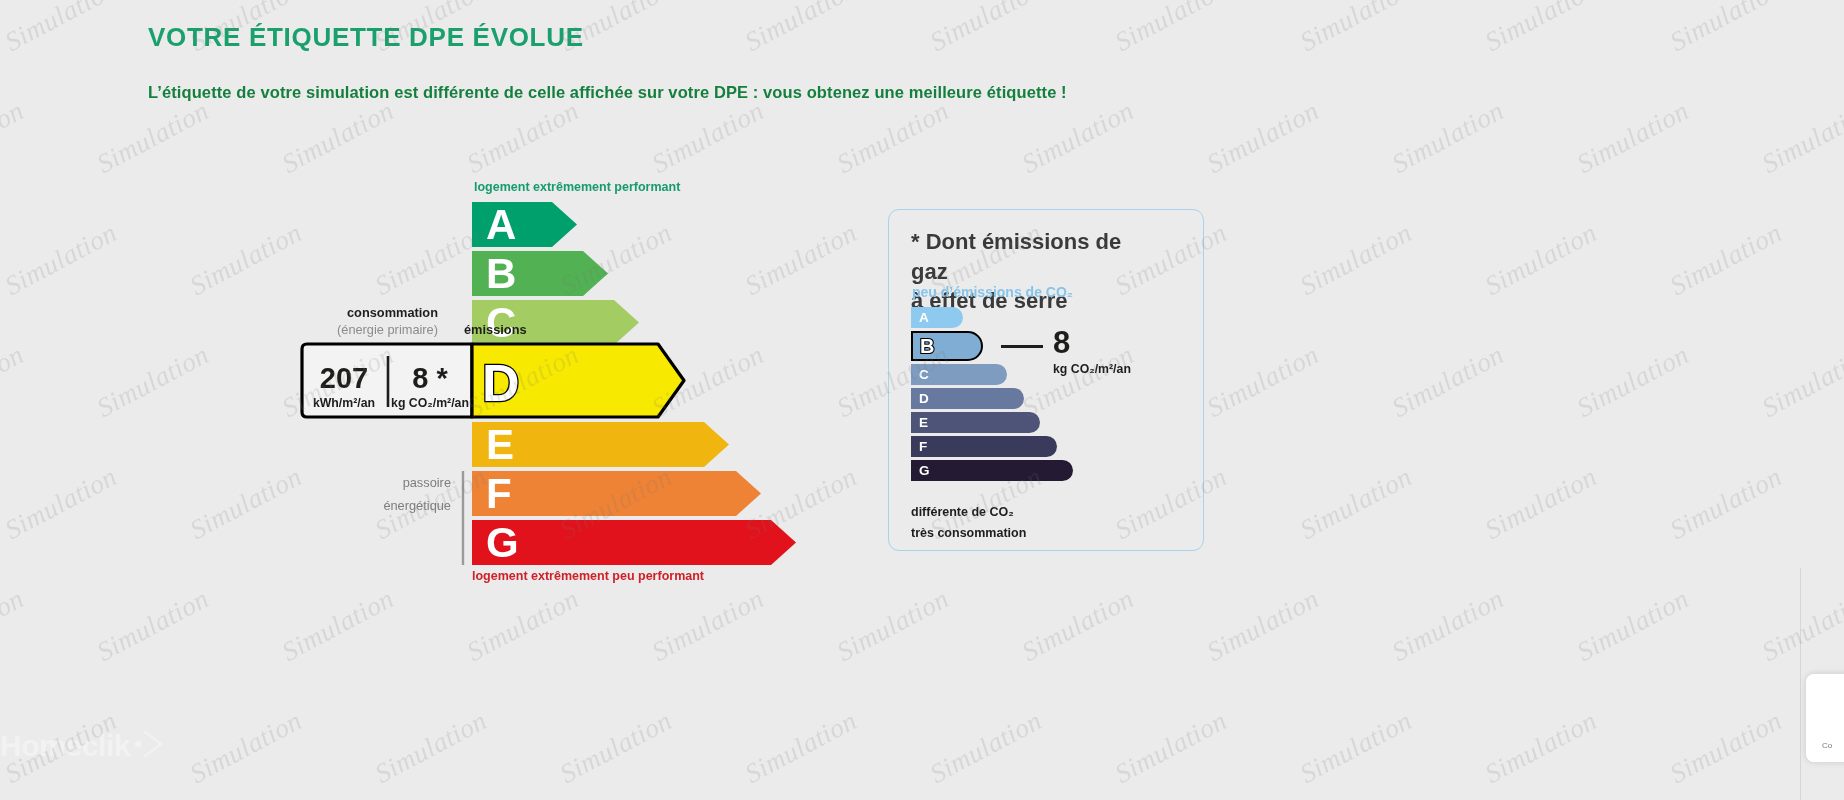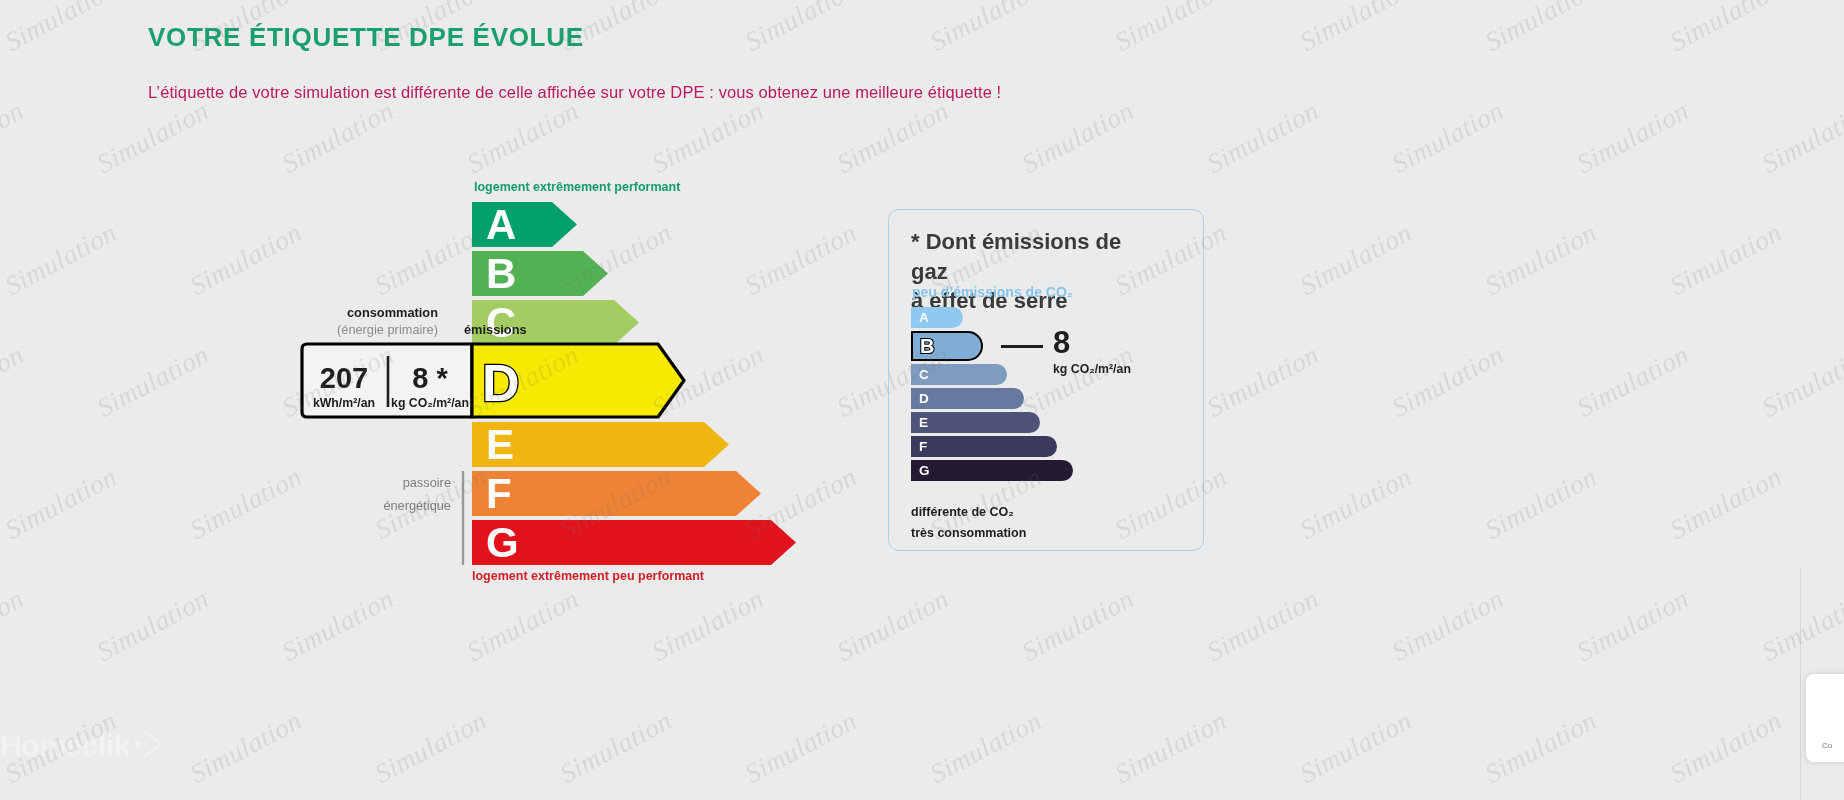--- a/index.html
+++ b/index.html
@@ -37,22 +37,23 @@
   #page-header { position: absolute; left: 148px; top: 22px; z-index: 5; }
   #page-title {
     font-size: 26px;
     font-weight: bold;
     color: #1aa06d;
     letter-spacing: 0.7px;
   }
   #page-subtitle {
     margin-top: 30px;
     font-size: 16.5px;
-    color: #be185d;
+    color: #15803d;
     letter-spacing: 0.1px;
+    font-weight: bold;
   }
 
   
   #dpe-label {
     position: absolute;
     left: 296px;
     top: 176px;
     width: 520px;
     height: 410px;
     z-index: 6;

